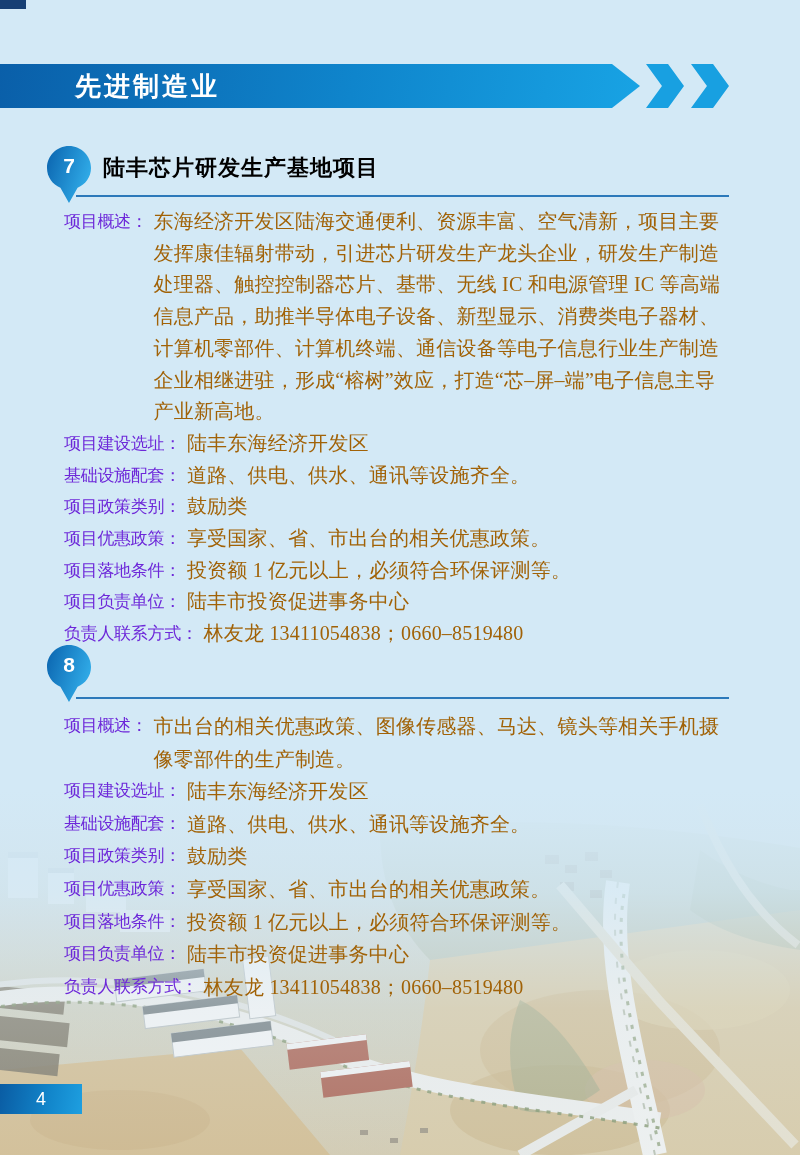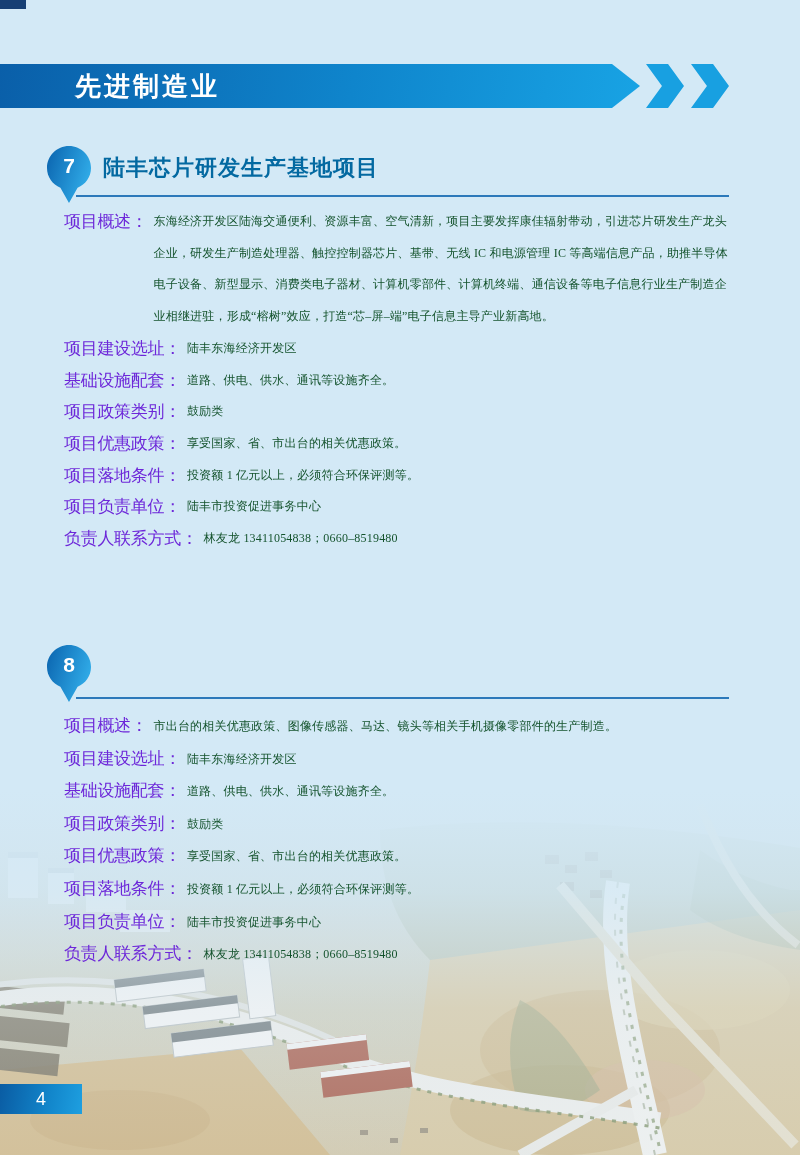--- a/index.html
+++ b/index.html
@@ -29,40 +29,40 @@
   .chev.c2{left:691px;}
   
   .pin{position:absolute;left:47px;width:44px;height:58px;z-index:4;}
   .pin-num{
     position:absolute;left:47px;width:44px;text-align:center;
     color:#fff;font-size:21px;font-weight:bold;z-index:5;
   }
   .sec-title{
     position:absolute;left:103px;z-index:4;
     font-family:"Liberation Serif",serif;
-    font-size:22px;font-weight:bold;color:#0369a1;letter-spacing:1px;
+    font-size:22px;font-weight:bold;color:#000000;letter-spacing:1px;
   }
   .title-underline{
     position:absolute;left:76px;width:653px;height:2px;background:#2c79ba;z-index:4;
   }
   
   .fields{position:absolute;left:64px;width:668px;z-index:4;}
   .fields.s7{top:206px;}
   .fields.s7 .row{line-height:31.7px;}
   .fields.s8{top:710px;}
   .fields.s8 .row{line-height:32.6px;}
   .row{display:flex;align-items:flex-start;}
   .lab{
     flex:none;white-space:nowrap;font-weight:normal;color:#6d28d9;
     font-size:17px;letter-spacing:-0.3px;margin-right:6px;
     font-family:"Liberation Sans",sans-serif;
   }
   .val{
     flex:1;font-family:"Liberation Serif",serif;
-    font-size:12px;color:#14532d;letter-spacing:0.2px;
+    font-size:20px;color:#a16207;letter-spacing:0.2px;
   }
   
   .photo{position:absolute;left:0;top:790px;width:800px;height:365px;z-index:1;}
   
   .pagenum-bar{
     position:absolute;left:0;top:1084px;width:82px;height:30px;z-index:6;
     background:linear-gradient(100deg,#0a5ca3 0%,#1286cb 60%,#1e9fe0 100%);
     display:flex;align-items:center;justify-content:center;
   }
   .pagenum{color:#fff;font-size:18px;line-height:30px;}

